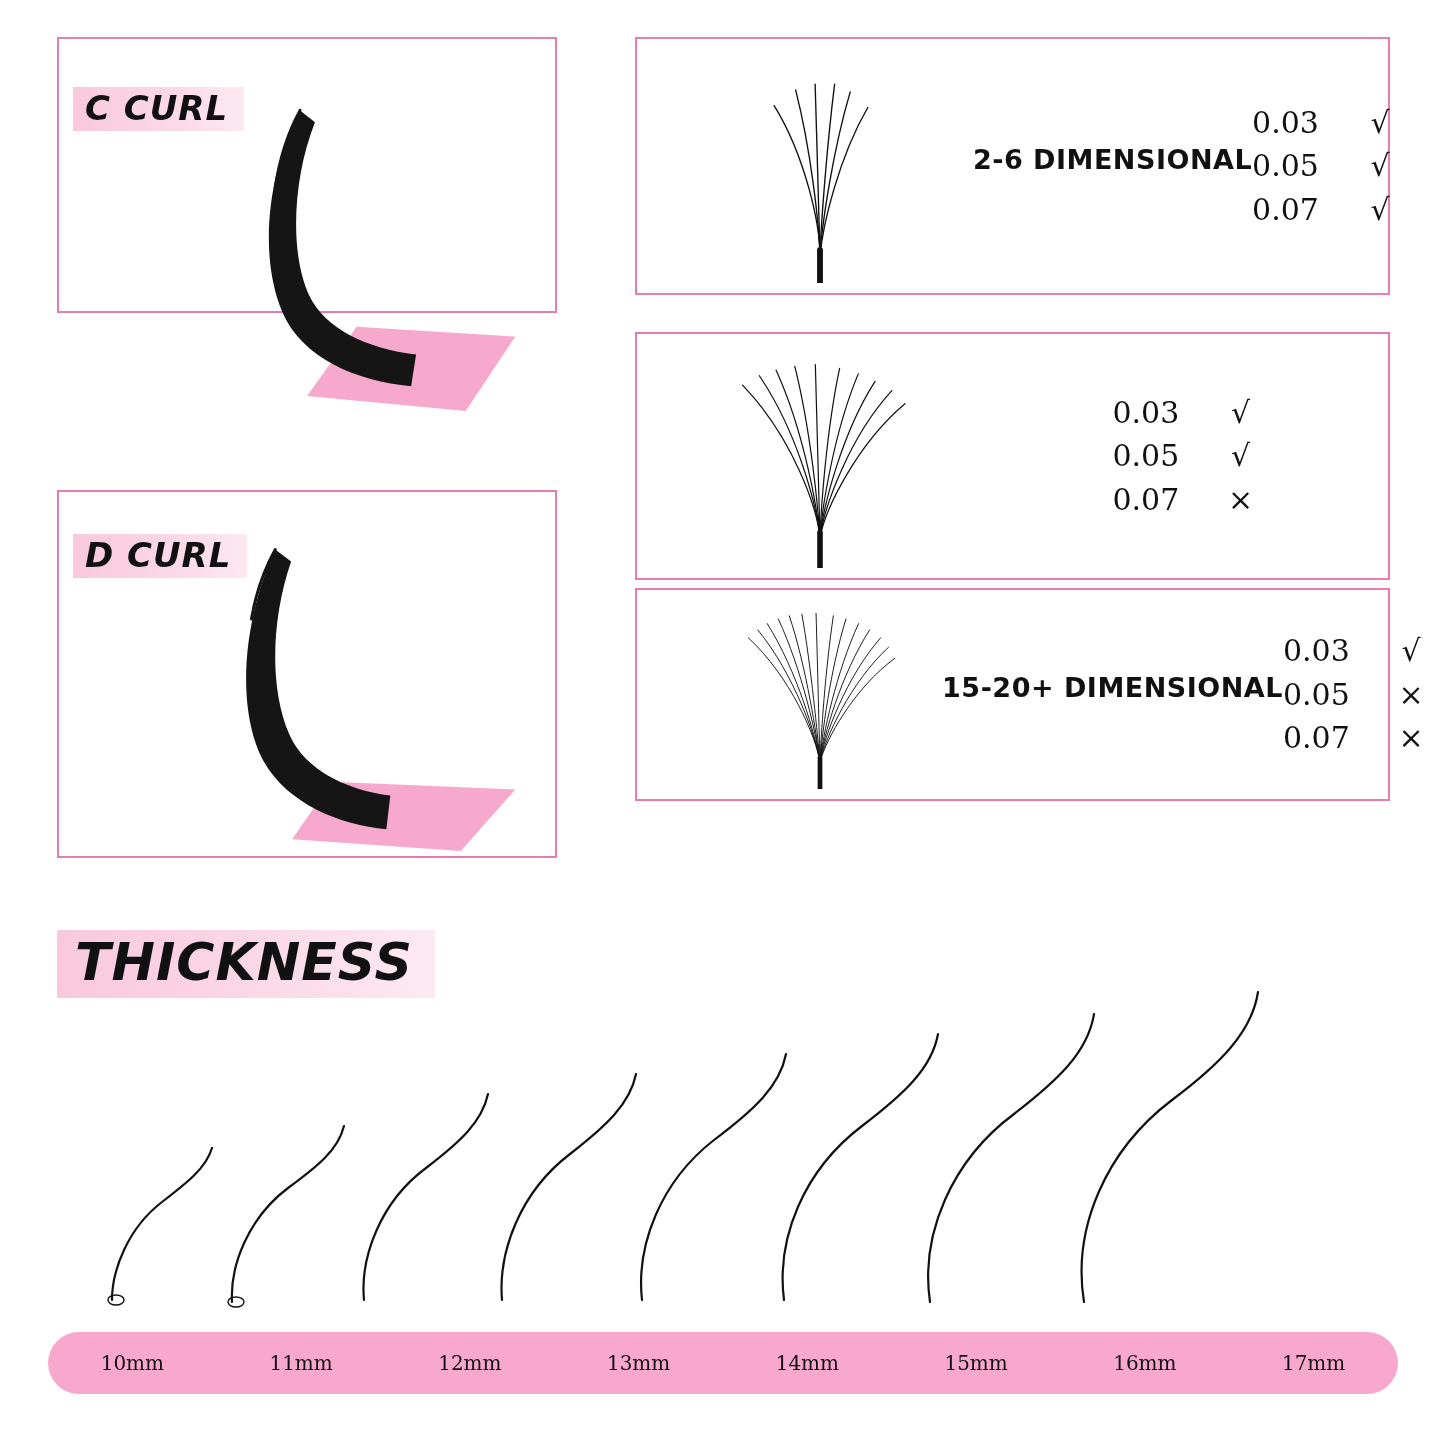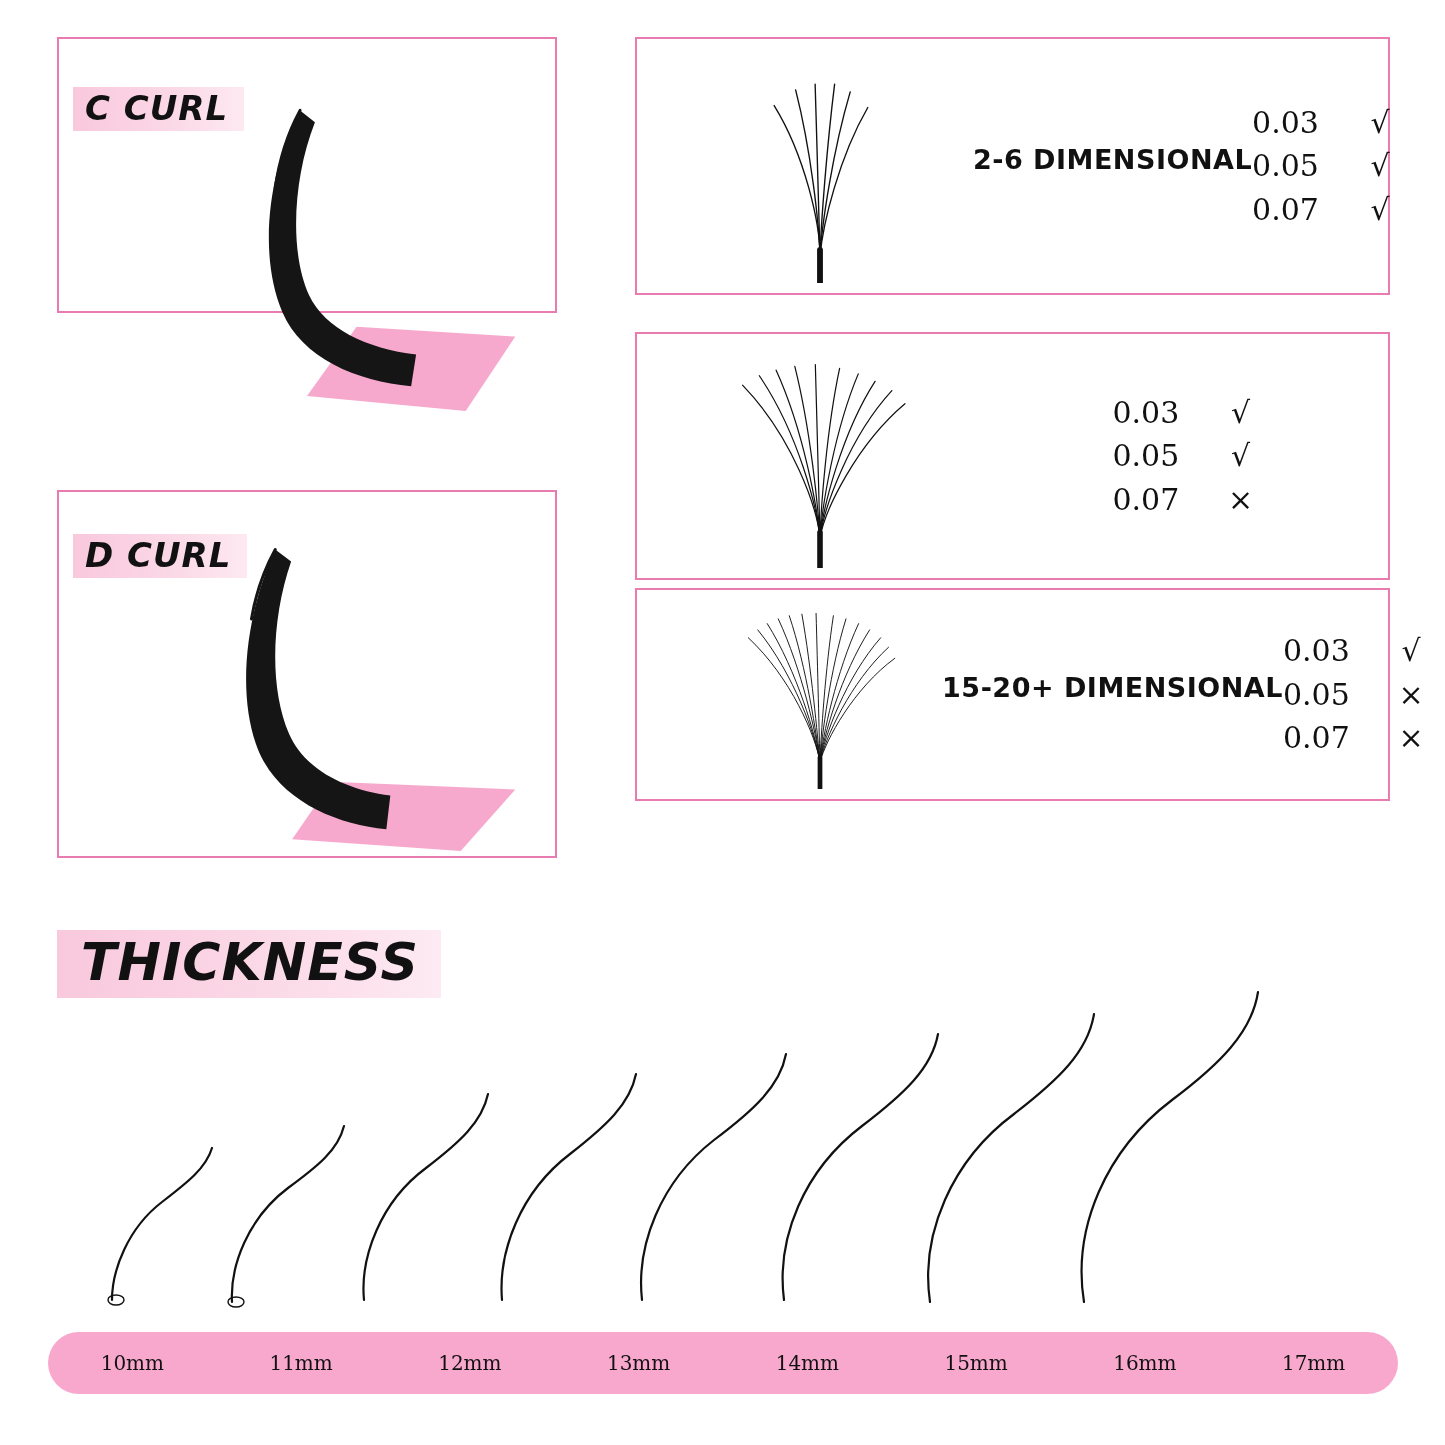--- a/index.html
+++ b/index.html
@@ -91,21 +91,21 @@
     line-height: 1.25;
   }
   .dim-row .val { width: 105px; text-align: left; }
   .dim-row .mark { width: 46px; text-align: center; font-size: 30px; }
 
   
   #thickness-tag {
     position: absolute;
     left: 57px;
     top: 930px;
-    padding: 6px 22px 10px 24px;
+    padding: 6px 22px 10px 18px;
     background: linear-gradient(90deg, #f9c8dd 0%, #fbd9e7 55%, #fdeaf2 100%);
     font-family: "DejaVu Sans", sans-serif;
     font-style: italic;
     font-weight: 700;
     font-size: 52px;
     letter-spacing: 1px;
     color: #111;
     line-height: 1;
   }
 

